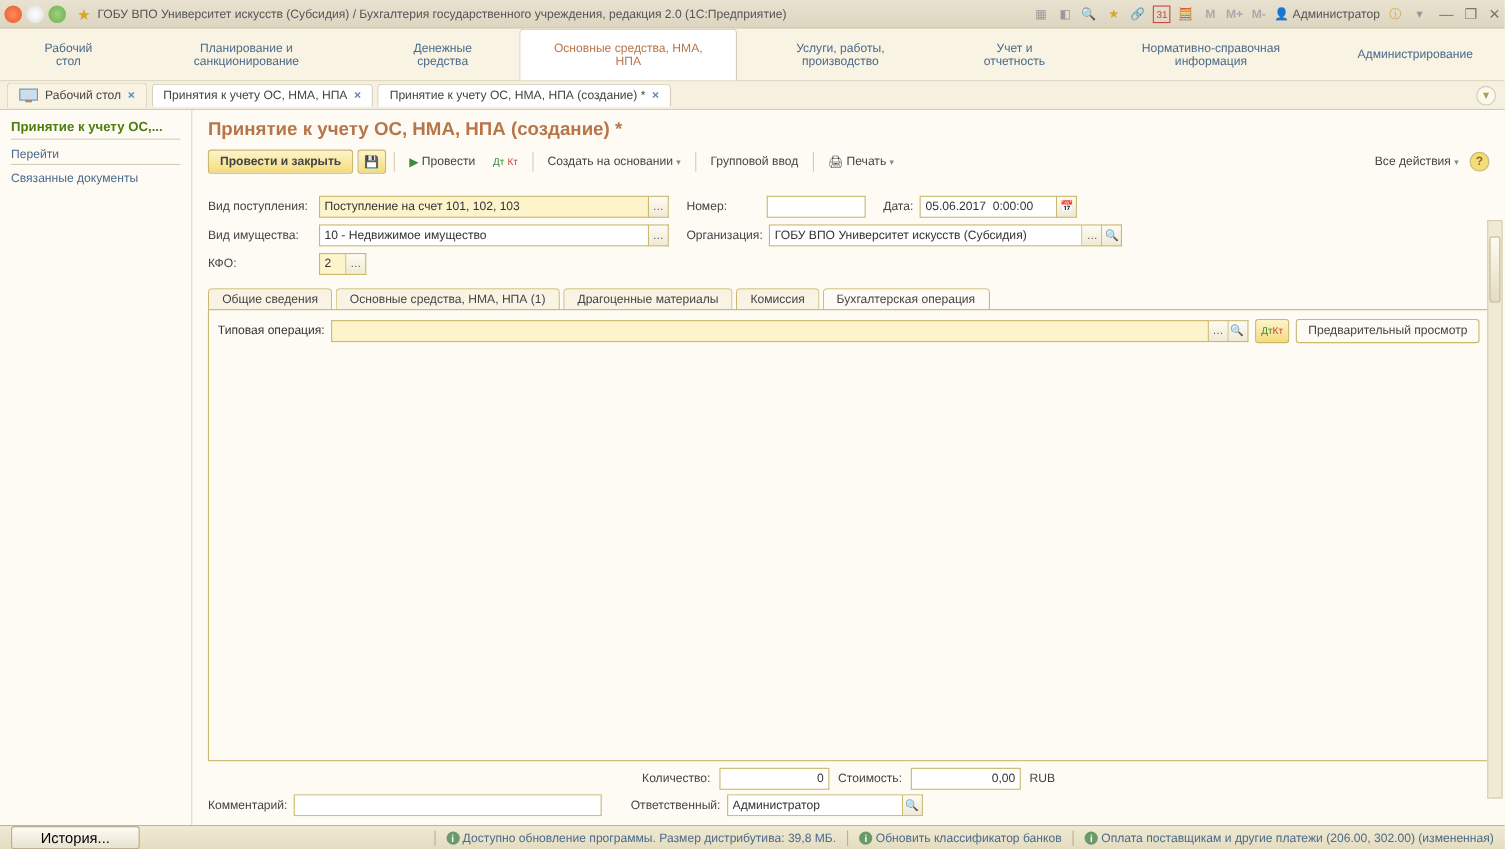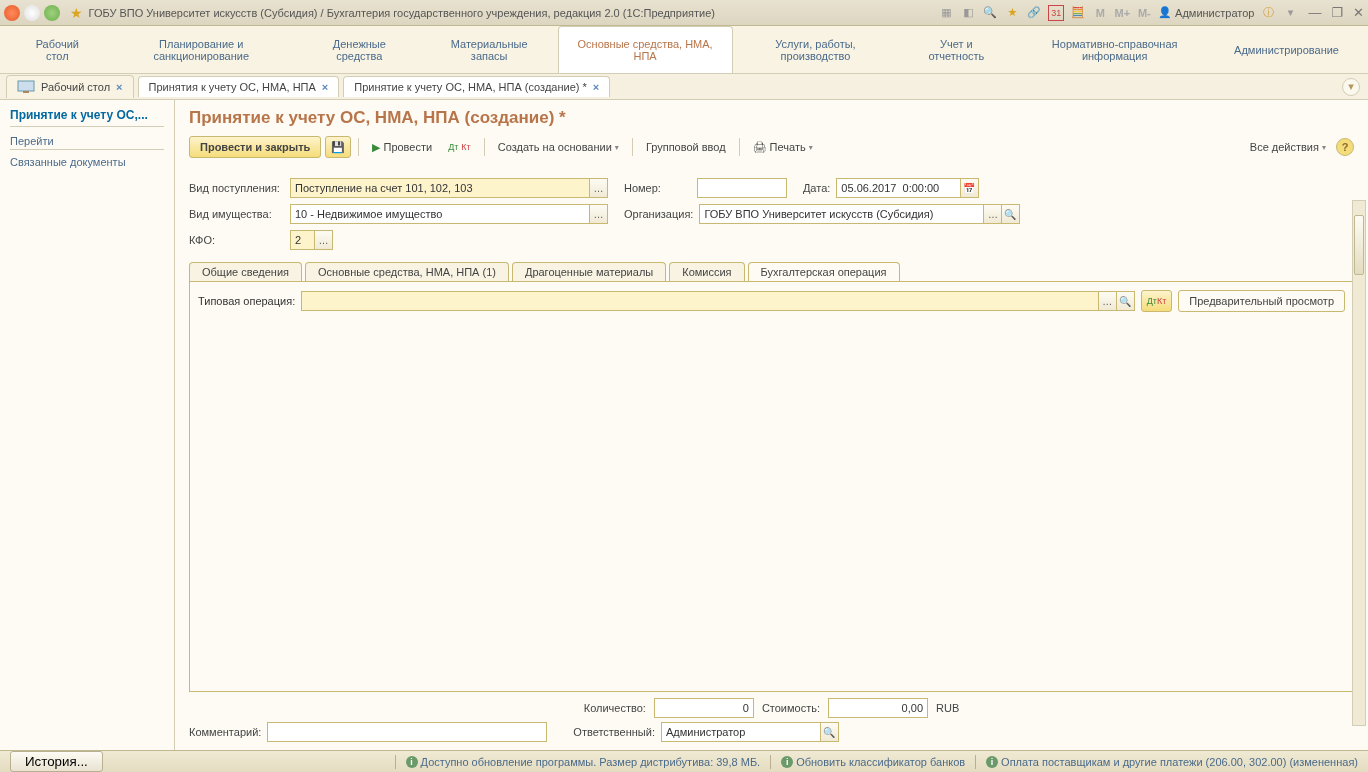--- a/index.html
+++ b/index.html
@@ -28,21 +28,21 @@
 
 .tabs-row { background: #f5f0e0; height: 26px; display: flex; align-items: center; padding: 0 6px; border-bottom: 1px solid #d4cdb5; position: relative; }
 .tab { background: #fff; border: 1px solid #d4cdb5; border-bottom: none; border-radius: 4px 4px 0 0; padding: 4px 10px; margin-right: 4px; display: flex; align-items: center; gap: 6px; font-size: 11px; color: #444; cursor: pointer; }
 .tab.first { background: #f8f3e3; }
 .tab .close { color: #5a8ac0; font-weight: bold; cursor: pointer; }
 .tabs-row .drop { position: absolute; right: 8px; width: 18px; height: 18px; border: 1px solid #d4cdb5; border-radius: 50%; background: #fbf8ee; display: flex; align-items: center; justify-content: center; color: #b89660; cursor: pointer; }
 
 
 .body { display: flex; height: calc(772px - 26px - 48px - 26px - 22px); }
 .sidebar { width: 175px; background: #fdfbf4; border-right: 1px solid #d4cdb5; padding: 8px 10px; }
-.sidebar .sb-title { color: #0369a1; font-size: 12px; font-weight: bold; border-bottom: 1px solid #d4cdb5; padding-bottom: 4px; margin-bottom: 8px; white-space: nowrap; overflow: hidden; text-overflow: ellipsis; }
+.sidebar .sb-title { color: #4d7c0f; font-size: 12px; font-weight: bold; border-bottom: 1px solid #d4cdb5; padding-bottom: 4px; margin-bottom: 8px; white-space: nowrap; overflow: hidden; text-overflow: ellipsis; }
 .sidebar .sb-section { color: #4a6a8a; font-size: 11px; border-bottom: 1px solid #d4cdb5; padding-bottom: 2px; margin-bottom: 4px; }
 .sidebar .sb-link { color: #4a6a8a; font-size: 11px; padding: 2px 0; cursor: pointer; }
 
 .content { flex: 1; background: #fdfbf4; padding: 8px 14px; display: flex; flex-direction: column; overflow: hidden; }
 .content .page-title { color: #b8754a; font-size: 17px; font-weight: bold; margin-bottom: 8px; }
 
 
 .toolbar { display: flex; align-items: center; gap: 4px; margin-bottom: 20px; }
 .btn { background: linear-gradient(#fdf4cc, #f5dc7a); border: 1px solid #c8b870; border-radius: 3px; padding: 3px 10px; font-size: 11px; color: #444; cursor: pointer; height: 22px; display: inline-flex; align-items: center; }
 .btn.main { font-weight: bold; }
@@ -70,21 +70,21 @@
 .typop-row { display: flex; align-items: center; gap: 6px; }
 .typop-row .input { flex: 1; }
 
 .totals-row { display: flex; justify-content: center; align-items: center; gap: 8px; margin-top: 6px; font-size: 11px; color: #444; }
 .totals-row .input { text-align: right; width: 100px; }
 
 .comment-row { display: flex; align-items: center; gap: 6px; margin-top: 4px; font-size: 11px; color: #444; overflow: hidden; }
 
 
 .statusbar { position: fixed; bottom: 0; left: 0; right: 0; height: 22px; background: linear-gradient(#f0ead4, #e4dcc0); border-top: 1px solid #c0b890; display: flex; align-items: center; padding: 0 10px; gap: 10px; font-size: 11px; }
-.statusbar .hist-btn { background: linear-gradient(#fdfbf4,#e8e2d0); border: 1px solid #b8b090; border-radius: 3px; padding: 2px 14px; cursor: pointer; }
+.statusbar .hist-btn { background: linear-gradient(#fdfbf4,#e8e2d0); border: 1px solid #b8b090; border-radius: 3px; padding: 2px 26px; cursor: pointer; }
 .statusbar .slink { color: #4a6a8a; cursor: pointer; display: flex; align-items: center; gap: 3px; }
 .statusbar .info-i { width: 12px; height: 12px; border-radius: 50%; background: #6a9a6a; color: #fff; display: inline-flex; align-items: center; justify-content: center; font-size: 9px; font-weight: bold; }
 .statusbar .ssep { width: 1px; height: 14px; background: #b8b090; }
 .statusbar .spacer { flex: 1; }
 
 .scrollbar-v { position: absolute; right: 2px; top: 100px; bottom: 24px; width: 14px; background: #f0ead4; border: 1px solid #d4cdb5; }
 .scrollbar-v .thumb { background: linear-gradient(#fdfbf4,#e4dcc0); border: 1px solid #c0b890; height: 60px; margin: 14px 1px; border-radius: 2px; }
 
 .ico-green { color: #3a8a3a; }
 
@@ -125,23 +125,20 @@
 <div class="mainnav">
   <div class="nav-item">
       <span>Рабочий стол</span>
     </div>
   <div class="nav-item">
       <span>Планирование и санкционирование</span>
     </div>
   <div class="nav-item">
       <span>Денежные средства</span>
     </div>
-  <div class="nav-item">
-      <span>Материальные запасы</span>
-    </div>
   <div class="nav-item active">
       <span>Основные средства, НМА, НПА</span>
     </div>
   <div class="nav-item">
       <span>Услуги, работы, производство</span>
     </div>
   <div class="nav-item">
       <span>Учет и отчетность</span>
     </div>
   <div class="nav-item">

